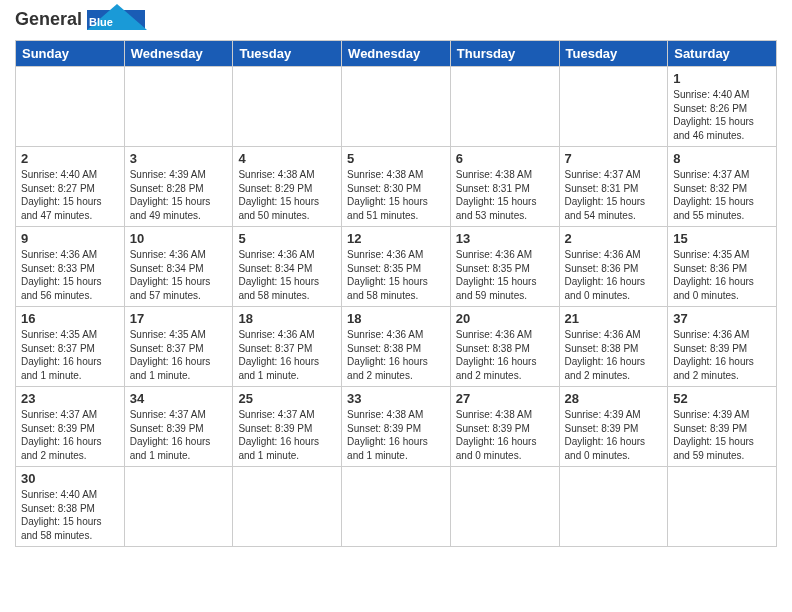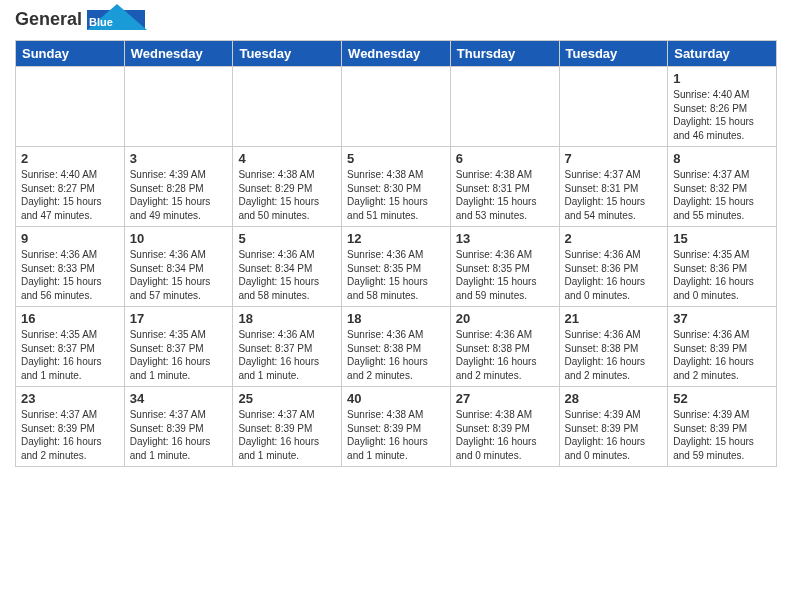--- a/index.html
+++ b/index.html
@@ -305,21 +305,21 @@
 and 1 minute.</div>
         </td>
         <td>
           <span class="day-number">25</span>
           <div class="day-info" style="white-space: pre-line;">Sunrise: 4:37 AM
 Sunset: 8:39 PM
 Daylight: 16 hours
 and 1 minute.</div>
         </td>
         <td>
-          <span class="day-number">40</span>
+          <span class="day-number">33</span>
           <div class="day-info" style="white-space: pre-line;">Sunrise: 4:38 AM
 Sunset: 8:39 PM
 Daylight: 16 hours
 and 1 minute.</div>
         </td>
         <td>
           <span class="day-number">27</span>
           <div class="day-info" style="white-space: pre-line;">Sunrise: 4:38 AM
 Sunset: 8:39 PM
 Daylight: 16 hours
@@ -332,15 +332,30 @@
 Daylight: 16 hours
 and 0 minutes.</div>
         </td>
         <td>
           <span class="day-number">52</span>
           <div class="day-info" style="white-space: pre-line;">Sunrise: 4:39 AM
 Sunset: 8:39 PM
 Daylight: 15 hours
 and 59 minutes.</div>
         </td>
+      </tr>
+      <tr>
+        <td>
+          <span class="day-number">30</span>
+          <div class="day-info" style="white-space: pre-line;">Sunrise: 4:40 AM
+Sunset: 8:38 PM
+Daylight: 15 hours
+and 58 minutes.</div>
+        </td>
+        <td class="empty-cell"></td>
+        <td class="empty-cell"></td>
+        <td class="empty-cell"></td>
+        <td class="empty-cell"></td>
+        <td class="empty-cell"></td>
+        <td class="empty-cell"></td>
       </tr>
     </tbody>
 </table>
 
 </body></html>

